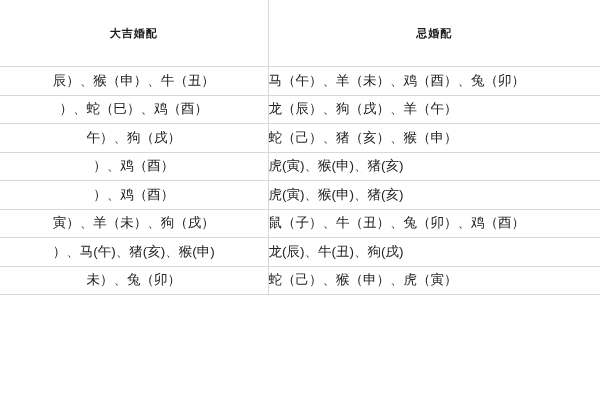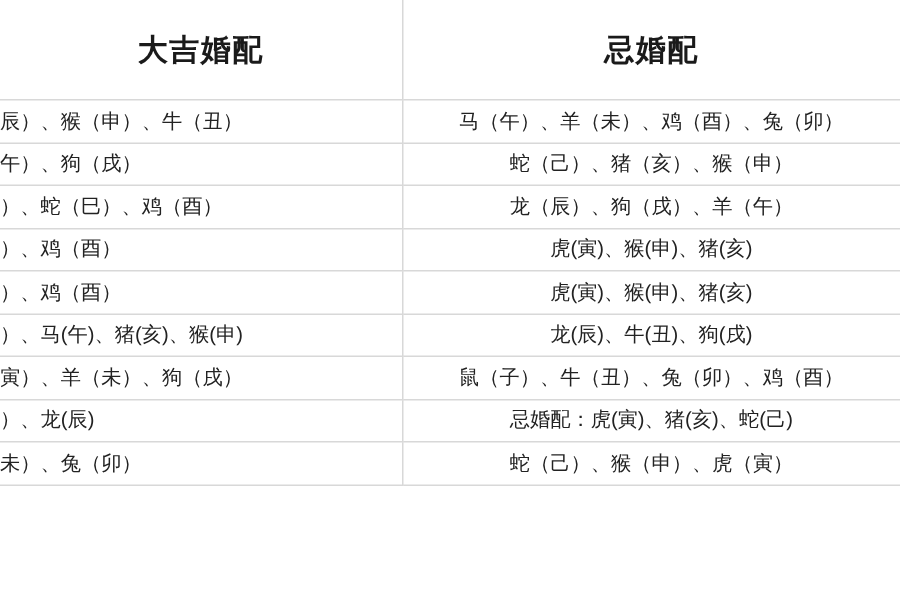--- a/index.html
+++ b/index.html
@@ -37,39 +37,39 @@
   table.compat td.left-cell,
   table.compat th.left-head {
     border-right: 1px solid #d8d8d8;
   }
 
   
   tr.head-row th {
     height: 66px;
     border-top: none;
     font-weight: bold;
-    font-size: 20px;
+    font-size: 11px;
     text-align: center;
     letter-spacing: 1px;
     color: #1a1a1a;
   }
 
   tr.data-row td {
     height: 27.5px;
     font-size: 13.5px;
     color: #222222;
     white-space: nowrap;
     overflow: hidden;
   }
   td.left-cell {
-    text-align: left;
+    text-align: center;
     padding-right: 9px;
   }
   td.right-cell {
-    text-align: center;
+    text-align: left;
     padding-left: 10px;
     margin-left: 41px;
   }
   
   td.left-cell .clip {
     display: inline-block;
     margin-left: -0px;
   }
 </style>
 </head>
@@ -86,46 +86,42 @@
         <th class="left-head">大吉婚配</th>
         <th class="right-head">忌婚配</th>
       </tr>
     </thead>
     <tbody>
       <tr class="data-row">
         <td class="left-cell"><span class="clip">辰）、猴（申）、牛（丑）</span></td>
         <td class="right-cell">马（午）、羊（未）、鸡（酉）、兔（卯）</td>
       </tr>
       <tr class="data-row">
+        <td class="left-cell"><span class="clip">）、蛇（巳）、鸡（酉）</span></td>
+        <td class="right-cell">龙（辰）、狗（戌）、羊（午）</td>
+      </tr>
+      <tr class="data-row">
         <td class="left-cell"><span class="clip">午）、狗（戌）</span></td>
         <td class="right-cell">蛇（己）、猪（亥）、猴（申）</td>
-      </tr>
-      <tr class="data-row">
-        <td class="left-cell"><span class="clip">）、蛇（巳）、鸡（酉）</span></td>
-        <td class="right-cell">龙（辰）、狗（戌）、羊（午）</td>
       </tr>
       <tr class="data-row">
         <td class="left-cell"><span class="clip">）、鸡（酉）</span></td>
         <td class="right-cell">虎(寅)、猴(申)、猪(亥)</td>
       </tr>
       <tr class="data-row">
         <td class="left-cell"><span class="clip">）、鸡（酉）</span></td>
         <td class="right-cell">虎(寅)、猴(申)、猪(亥)</td>
       </tr>
       <tr class="data-row">
-        <td class="left-cell"><span class="clip">）、马(午)、猪(亥)、猴(申)</span></td>
-        <td class="right-cell">龙(辰)、牛(丑)、狗(戌)</td>
-      </tr>
-      <tr class="data-row">
         <td class="left-cell"><span class="clip">寅）、羊（未）、狗（戌）</span></td>
         <td class="right-cell">鼠（子）、牛（丑）、兔（卯）、鸡（酉）</td>
       </tr>
       <tr class="data-row">
-        <td class="left-cell"><span class="clip">）、龙(辰)</span></td>
-        <td class="right-cell">忌婚配：虎(寅)、猪(亥)、蛇(己)</td>
+        <td class="left-cell"><span class="clip">）、马(午)、猪(亥)、猴(申)</span></td>
+        <td class="right-cell">龙(辰)、牛(丑)、狗(戌)</td>
       </tr>
       <tr class="data-row">
         <td class="left-cell"><span class="clip">未）、兔（卯）</span></td>
         <td class="right-cell">蛇（己）、猴（申）、虎（寅）</td>
       </tr>
     </tbody>
   </table>
 </div>
 
 </body></html>

